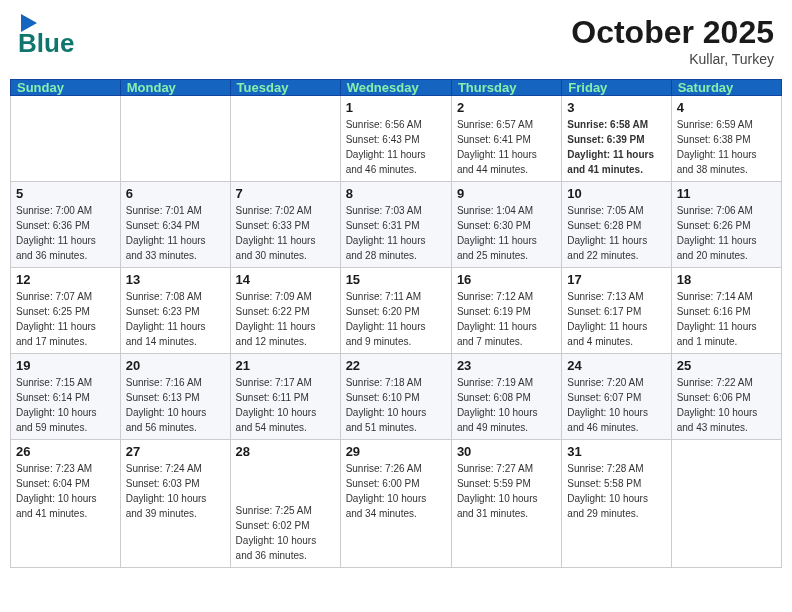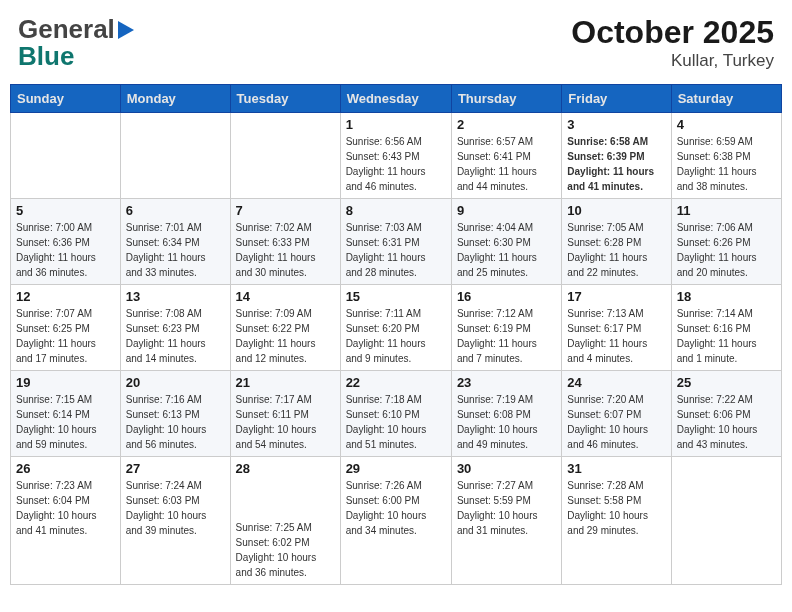--- a/index.html
+++ b/index.html
@@ -25,33 +25,33 @@
     .title-block {
       text-align: right;
     }
     .month-title {
       font-size: 32px;
       font-weight: bold;
       color: #1a1a1a;
       text-align: right;
     }
     .location {
-      font-size: 17px;
+      font-size: 14px;
       color: #444;
     }
     .calendar {
       width: 100%;
       border-collapse: collapse;
       border: 1px solid #ccc;
     }
     .calendar th {
       background-color: #1565c0;
-      color: #e5e5e5;
+      color: #86efac;
       text-align: left;
-      padding: 6px 6px;
+      padding: 0 6px;
       font-size: 13px;
       border: 1px solid #1044a0;
     }
     .calendar td {
       vertical-align: top;
       border: 1px solid #ccc;
       padding: 4px 5px;
       font-size: 10.5px;
       color: #333;
       width: 113px;
@@ -76,21 +76,20 @@
     .empty {
       background: #f9f9f9;
     }
   </style>
 </head>
 <body>
 
 <div class="header">
   <div class="logo">
     <div style="display:flex;align-items:center;">
-      <span style="font-size:26px;font-weight:bold;color:#444;">General</span>
       <span style="display:inline-block;width:0;height:0;border-top:9px solid transparent;border-bottom:9px solid transparent;border-left:16px solid #1565c0;margin-left:3px;margin-right:1px;"></span>
     </div>
     <div style="font-size:26px;font-weight:bold;color:#0f766e;margin-top:-4px;">Blue</div>
   </div>
   <div class="title-block">
     <div class="month-title">October 2025</div>
     <div class="location">Kullar, Turkey</div>
   </div>
 </div>
 
@@ -164,21 +163,21 @@
         </td>
         <td>
           <span class="day-num">8</span>
           <div class="day-info" style="white-space: pre-line;">Sunrise: 7:03 AM
 Sunset: 6:31 PM
 Daylight: 11 hours
 and 28 minutes.</div>
         </td>
         <td>
           <span class="day-num">9</span>
-          <div class="day-info" style="white-space: pre-line;">Sunrise: 4:04 AM
+          <div class="day-info" style="white-space: pre-line;">Sunrise: 1:04 AM
 Sunset: 6:30 PM
 Daylight: 11 hours
 and 25 minutes.</div>
         </td>
         <td>
           <span class="day-num">10</span>
           <div class="day-info" style="white-space: pre-line;">Sunrise: 7:05 AM
 Sunset: 6:28 PM
 Daylight: 11 hours
 and 22 minutes.</div>

